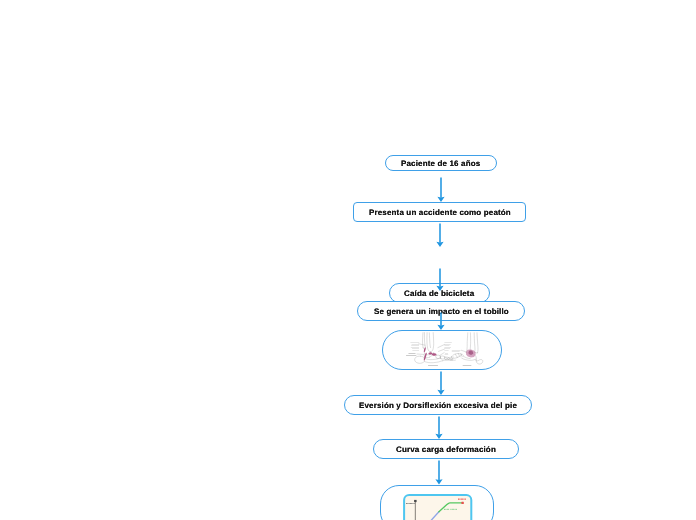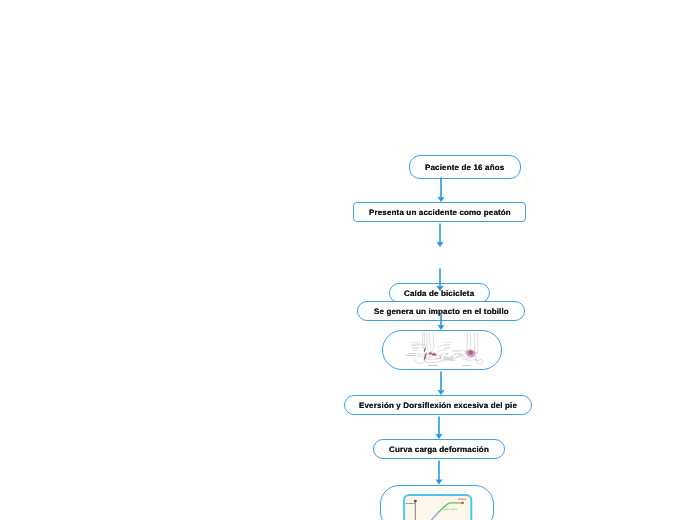--- a/index.html
+++ b/index.html
@@ -14,39 +14,39 @@
              color:#151515;text-shadow:0 0 0.35px rgba(20,20,20,0.85);}
   .conn{position:absolute;overflow:visible;}
   .anatwrap{position:absolute;left:382px;top:330px;}
   .chartwrap{position:absolute;left:403px;top:493.5px;}
 </style>
 </head>
 <body>
 
 <div class="canvas">
 
-  <div class="node" style="left:385px;top:155px;width:112px;height:24px;border-radius:11px;margin-left:24px;">
+  <div class="node" style="left:385px;top:155px;width:112px;height:16px;border-radius:11px;">
       <span class="lbl">Paciente de 16 años</span>
     </div>
   <div class="node" style="left:353px;top:202px;width:173px;height:20px;border-radius:4px;">
       <span class="lbl">Presenta un accidente como peatón</span>
     </div>
   <div class="node" style="left:388.5px;top:247px;width:101.5px;height:20px;border-radius:11px;margin-top:36px;">
       <span class="lbl">Caída de bicicleta</span>
     </div>
   <div class="node" style="left:357px;top:301px;width:168px;height:20px;border-radius:11px;text-align:center;">
       <span class="lbl">Se genera un impacto en el tobillo</span>
     </div>
   <div class="node imagenode" style="left:382px;top:330px;width:120px;height:40px;border-radius:21px;">
       <span class="lbl"></span>
     </div>
   <div class="node" style="left:344px;top:395px;width:188px;height:20px;border-radius:11px;">
       <span class="lbl">Eversión y Dorsiflexión excesiva del pie</span>
     </div>
-  <div class="node" style="left:373px;top:439px;width:132px;height:20px;border-radius:11px;">
+  <div class="node" style="left:373px;top:439px;width:146px;height:20px;border-radius:11px;">
       <span class="lbl">Curva carga deformación</span>
     </div>
   <div class="node imagenode" style="left:380px;top:484.5px;width:114px;height:46px;border-radius:19px;">
       <span class="lbl"></span>
     </div>
 
   <svg class="conn" style="left:435px;top:176.5px;" width="12" height="25.0" viewBox="0 0 12 25.0">
       <path d="M6 0.4 L6 20.8" stroke="#2196E0" stroke-width="1.55" fill="none"></path>
       <path d="M6 25.0 L2.4 19.7 L6 20.4 L9.6 19.7 Z" fill="#2196E0"></path>
     </svg>

